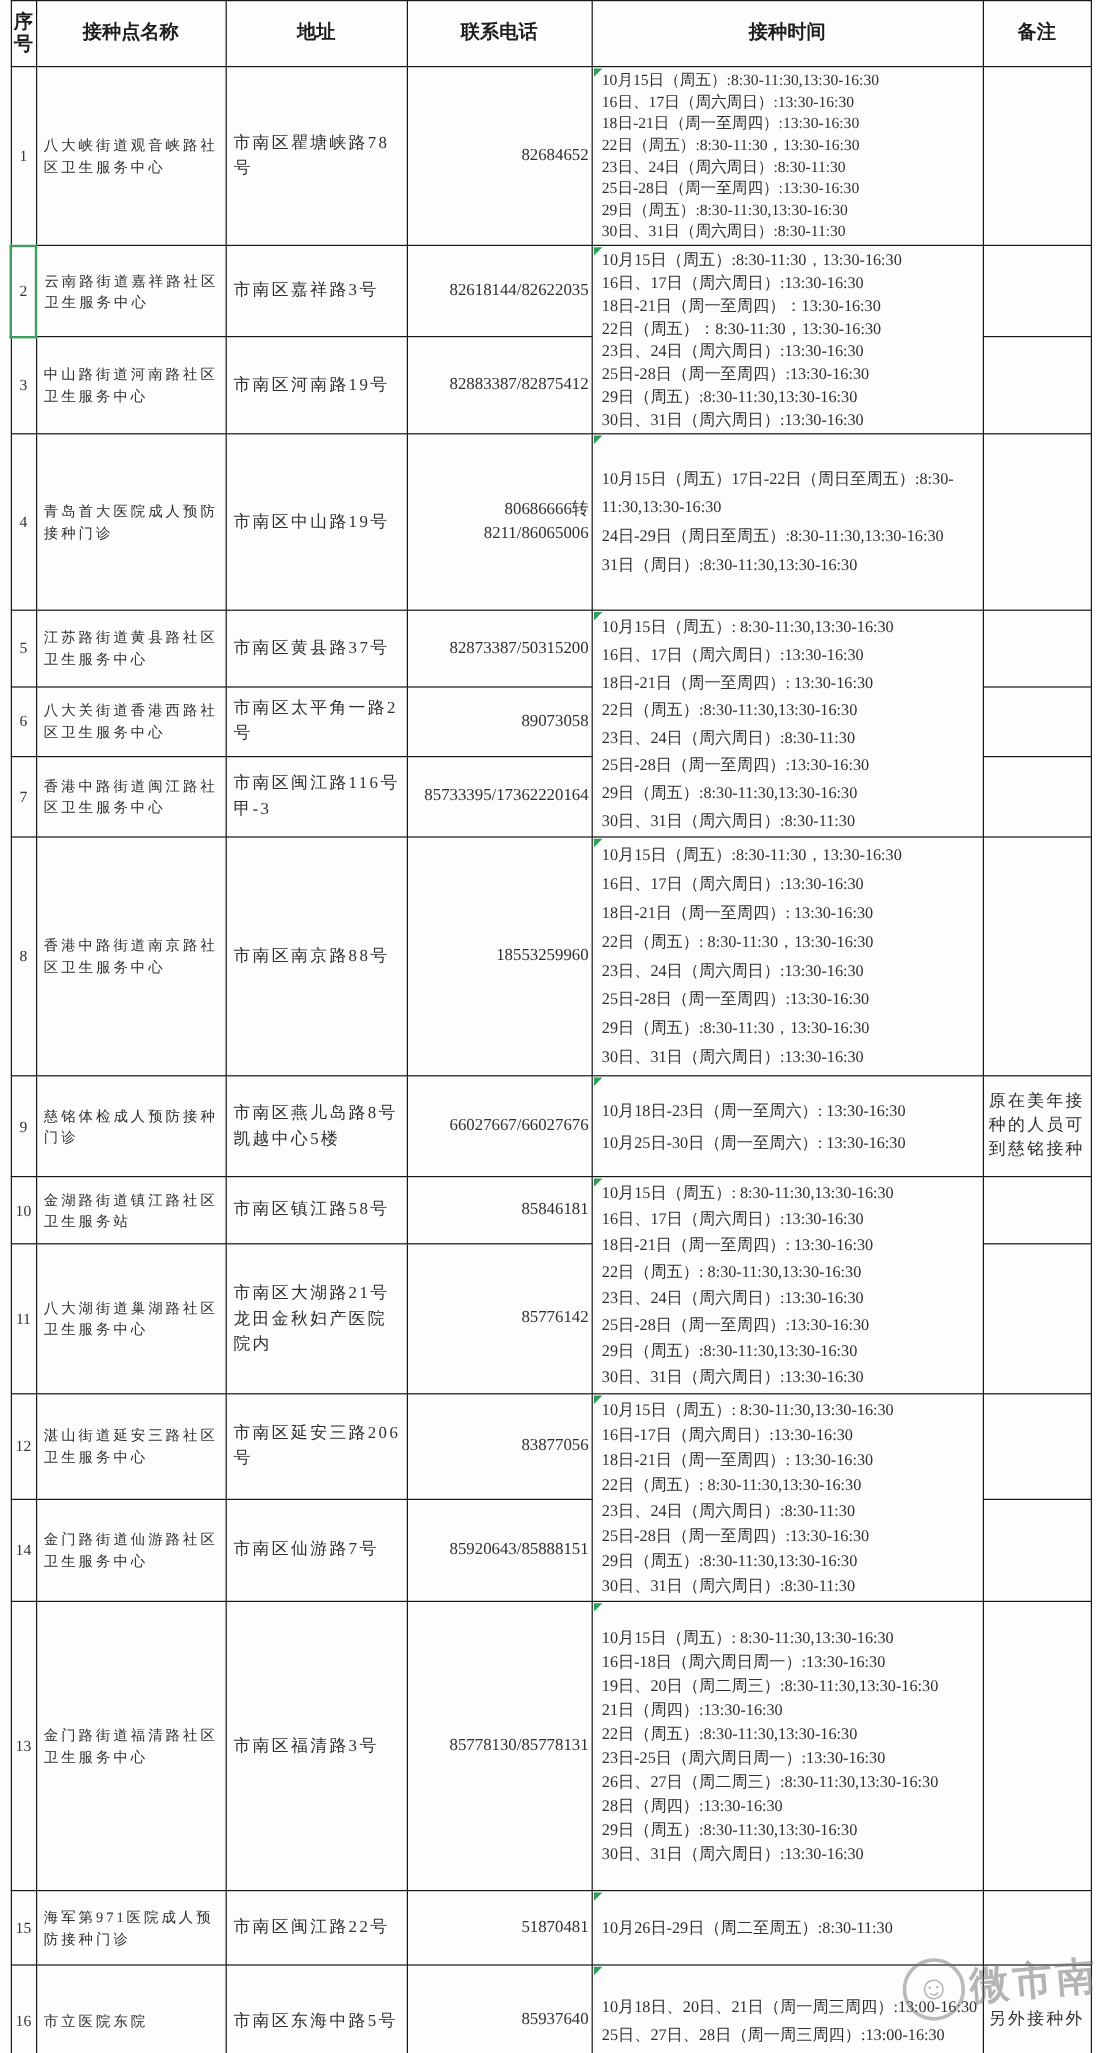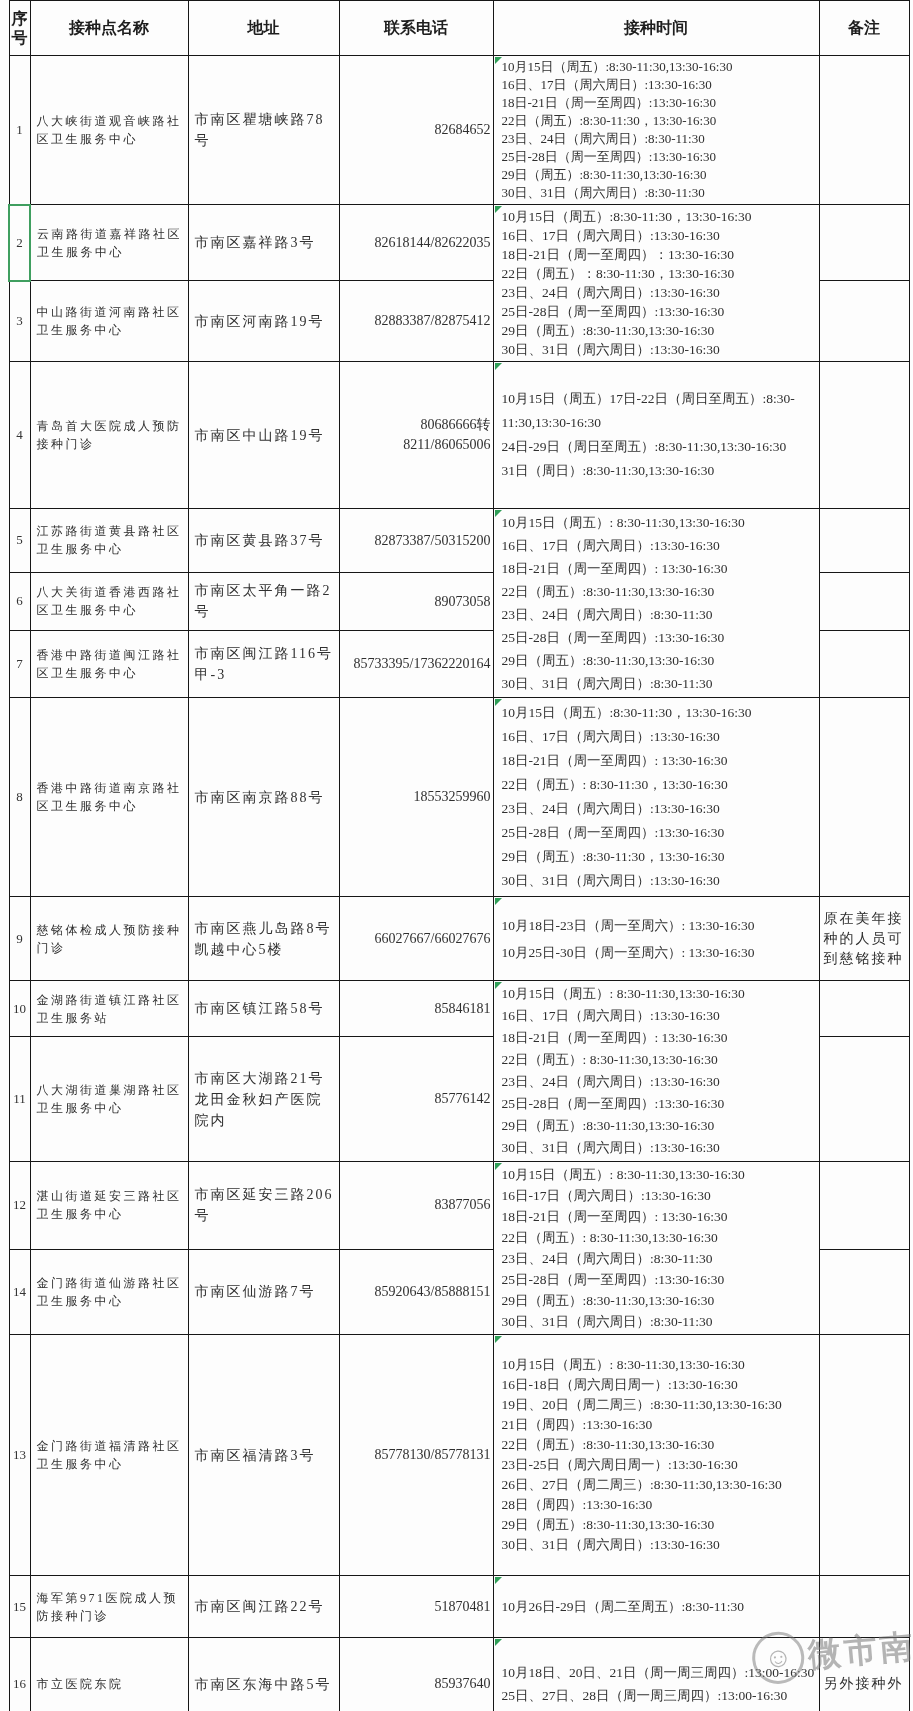--- a/index.html
+++ b/index.html
@@ -18,21 +18,21 @@
   .lh18 .tw{line-height:18px;font-size:13px;}
   .lh19 .tw{line-height:19px;}
   .lh20 .tw{line-height:20px;}
   .lh21 .tw{line-height:21px;}
   .lh22 .tw{line-height:22px;}
   .lh23 .tw{line-height:23px;}
   .lh24 .tw{line-height:24px;}
   .lh27 .tw{line-height:27px;}
   .tri{position:absolute;top:1px;left:1px;width:0;height:0;
        border-top:7px solid #2f9e57;border-right:7px solid transparent;}
-  .remark{font-size:14px;letter-spacing:2px;padding:2px 4px;line-height:20px;}
+  .remark{font-size:14px;letter-spacing:2px;padding:2px 4px;line-height:20px;text-align:center;}
   .watermark{position:absolute;left:752px;top:1627px;display:flex;align-items:center;gap:4px;
              color:rgba(120,120,120,0.55);transform:rotate(-5deg);pointer-events:none;}
   .wm-circle{width:46px;height:46px;border:3px solid rgba(120,120,120,0.5);border-radius:50%;
              display:flex;align-items:center;justify-content:center;font-size:28px;line-height:1;}
   .wm-text{font-size:33px;font-weight:bold;letter-spacing:3px;white-space:nowrap;}
 </style>
 </head>
 <body>
 
 <div class="page">

